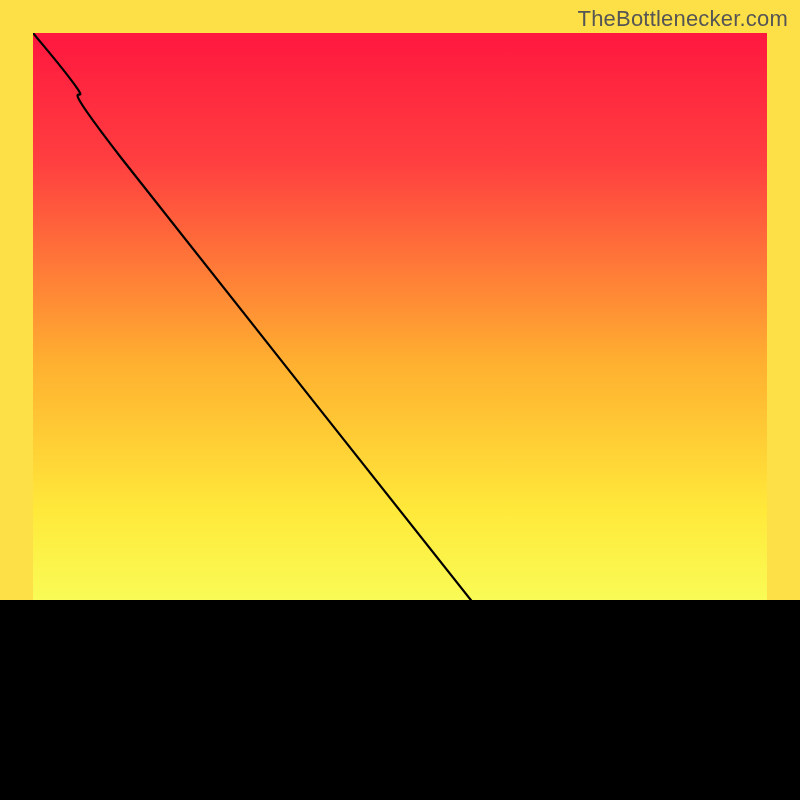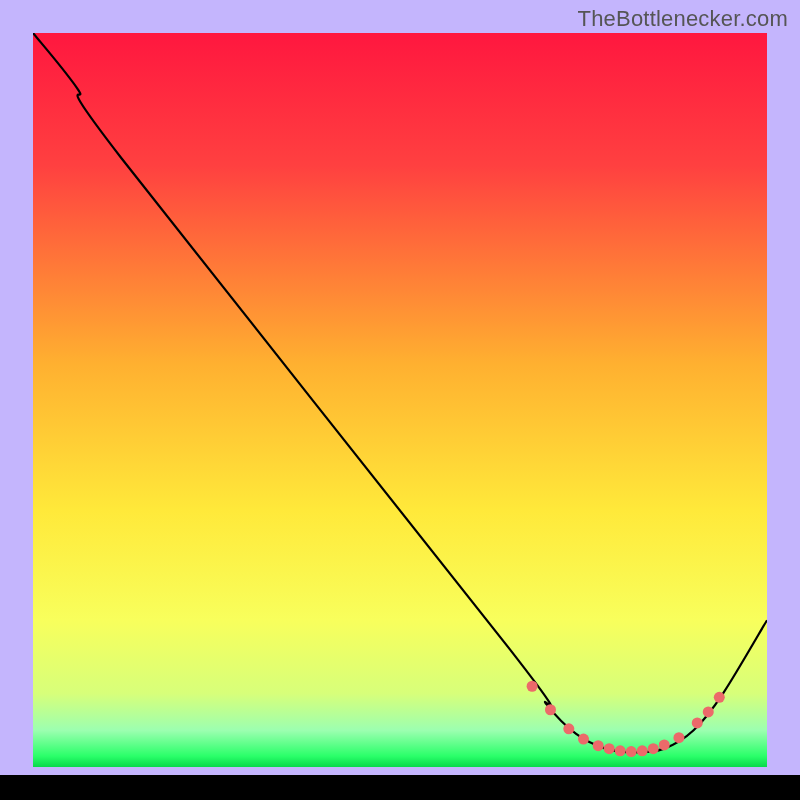--- a/index.html
+++ b/index.html
@@ -3,23 +3,23 @@
 <meta charset="utf-8">
 <style>
   body {
     margin: 0;
     padding: 0;
     background: #000;
     font-family: Arial, Helvetica, sans-serif;
   }
   .stage {
     width: 800px;
-    height: 775px;
+    height: 600px;
     position: relative;
-    background: #c4b5fd;
+    background: #fde047;
   }
   .watermark {
     position: absolute;
     top: 6px;
     right: 12px;
     color: #555;
     font-size: 22px;
     font-weight: 500;
     letter-spacing: 0.2px;
     z-index: 10;

